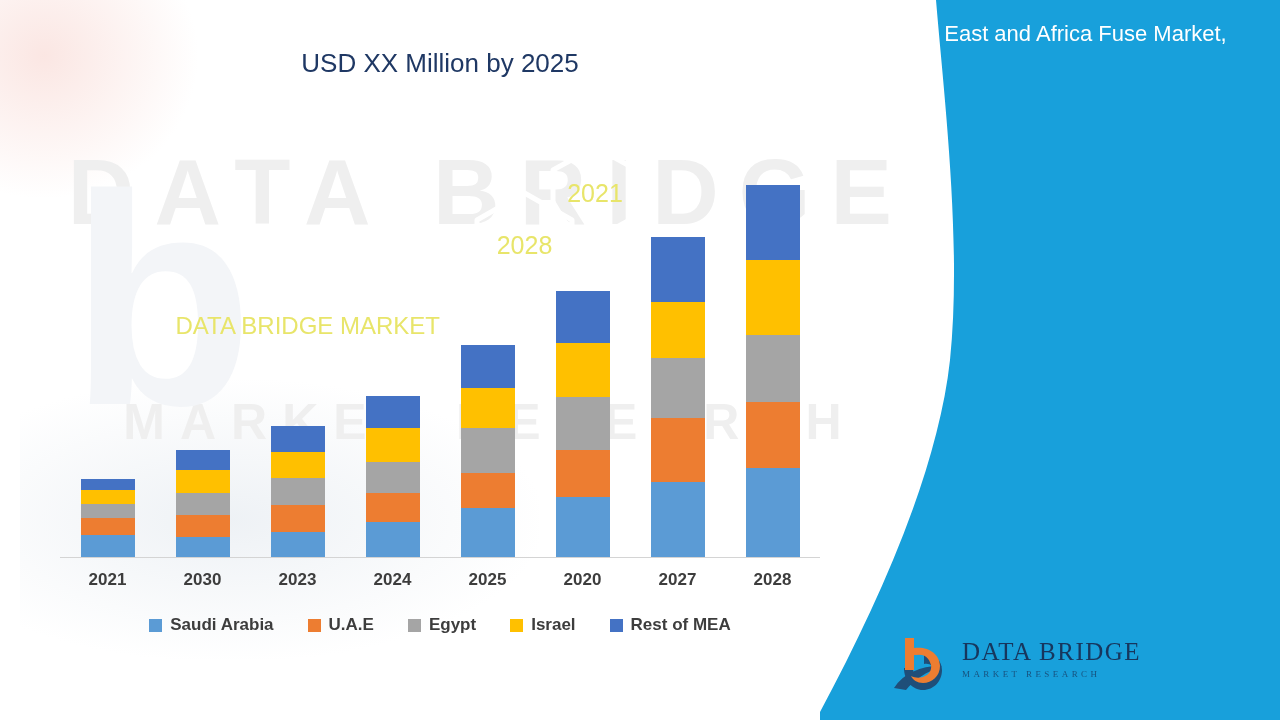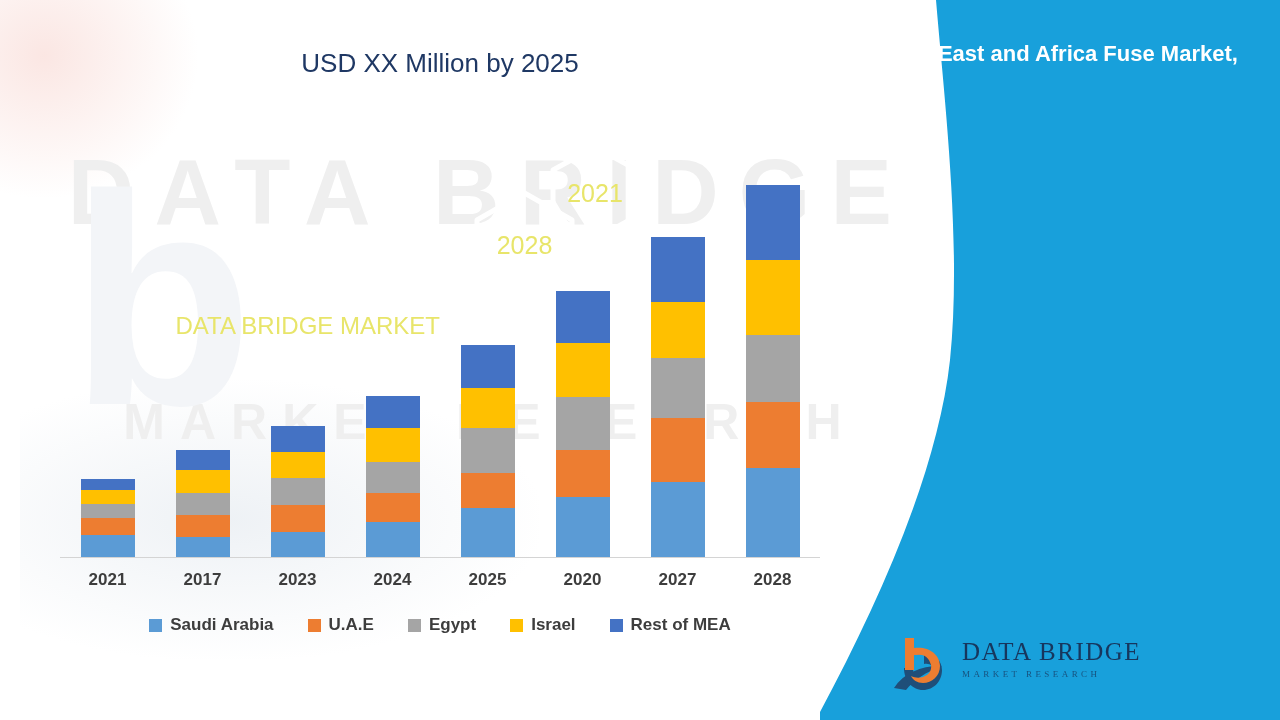--- a/index.html
+++ b/index.html
@@ -100,21 +100,21 @@
     position:absolute; right:0; top:0; width:460px; height:720px;
     overflow:hidden;
   }
   #right-bg {
     position:absolute; left:0; top:0; width:460px; height:720px;
     background:#18a0db;
     clip-path: path("M 116 0 L 460 0 L 460 720 L 0 720 L 0 712 C 60 600 118 470 130 360 C 142 244 124 96 116 0 Z");
   }
   #panel-title {
     position:absolute; left:20px; top:18px; width:420px;
-    text-align:center; color:#ffffff; font-size:22px; line-height:31px; font-weight:700;margin-top:20px;
+    text-align:center; color:#ffffff; font-size:22px; line-height:31px; font-weight:400;
   }
 
   
   .hex {
     position:absolute;
     display:flex; align-items:center; justify-content:center;
   }
   .hex svg { position:absolute; left:0; top:0; }
   .hex span {
     position:relative; color:#e8e56a; font-size:25px; font-weight:400;
@@ -231,21 +231,21 @@
             <div class="seg" style="height: 75px; background: rgb(255, 192, 0);"></div>
             <div class="seg" style="height: 75px; background: rgb(68, 114, 196);"></div>
           </div>
         </div>
       </div>
     <div id="axis-line"></div>
   </div>
 
   <div id="x-labels">
       <div class="xlab">2021</div>
-      <div class="xlab">2017</div>
+      <div class="xlab">2030</div>
       <div class="xlab">2023</div>
       <div class="xlab">2024</div>
       <div class="xlab">2025</div>
       <div class="xlab">2020</div>
       <div class="xlab">2027</div>
       <div class="xlab">2028</div>
     </div>
 
   <div id="legend">
       <div class="legend-item">

